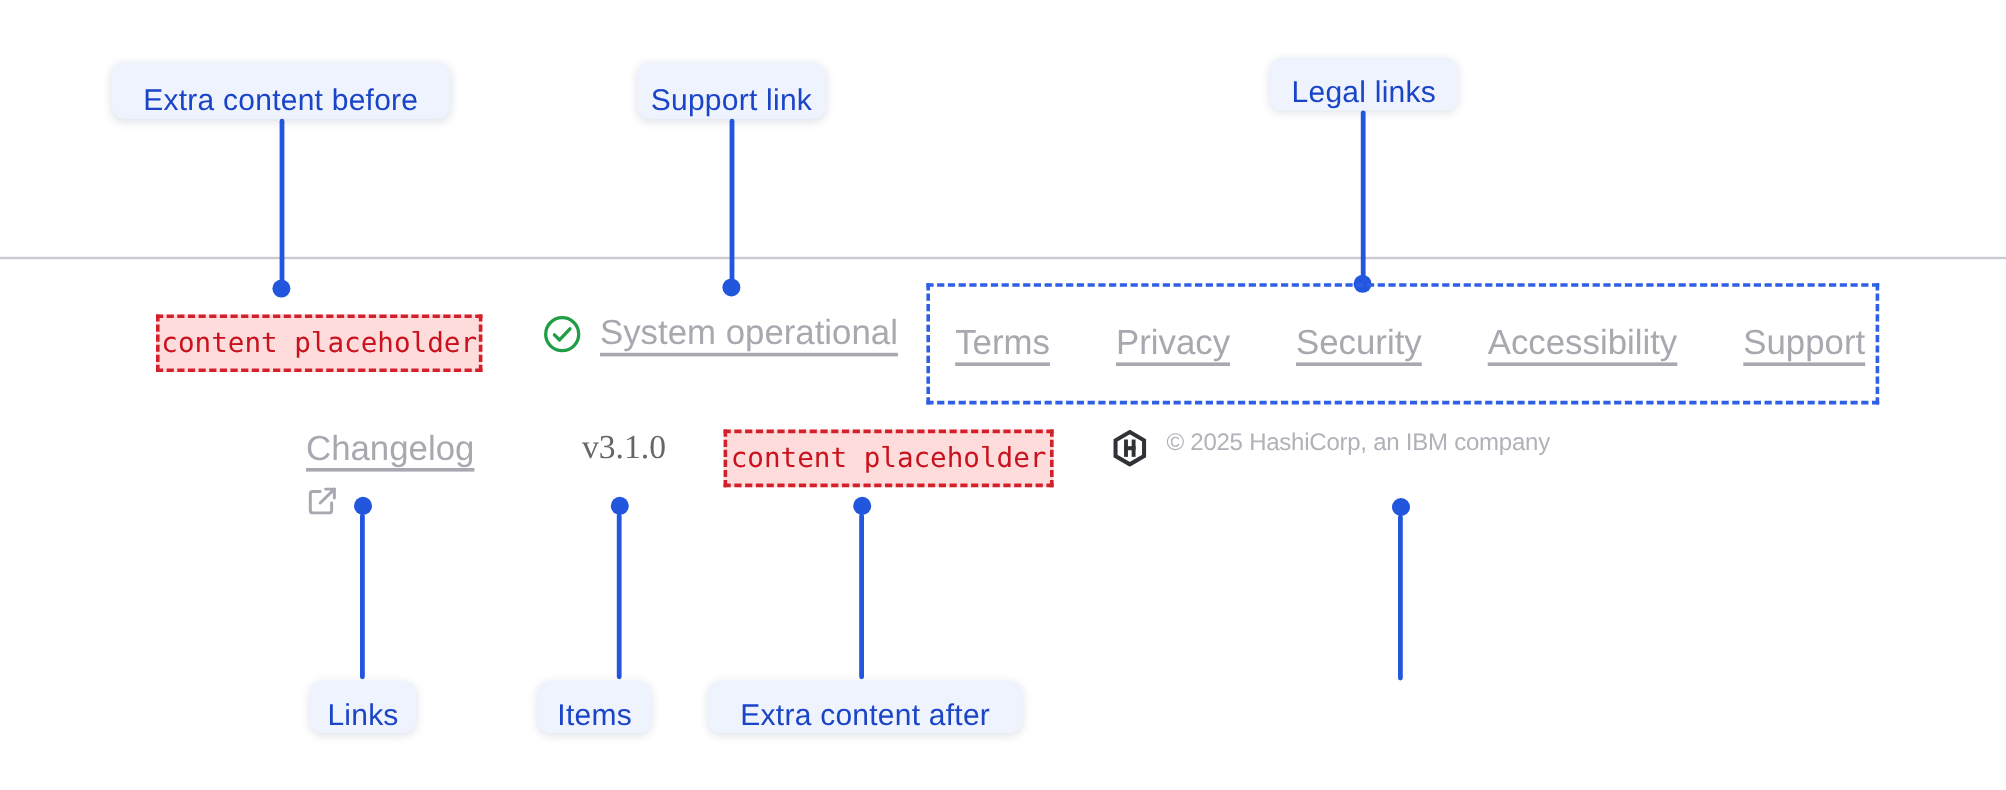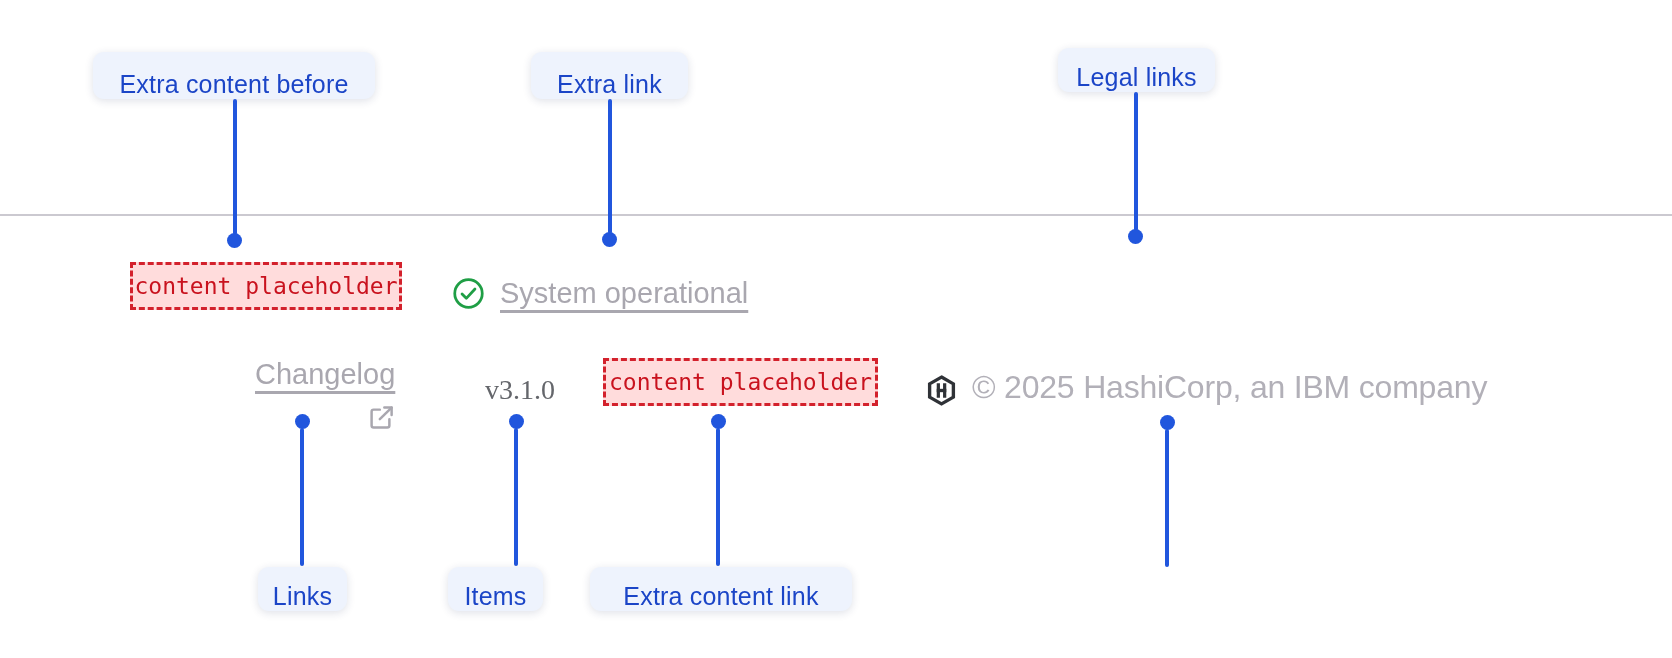--- a/index.html
+++ b/index.html
@@ -42,38 +42,38 @@
     font-size:23px;white-space:nowrap;
   }
   .f-link{
     color:var(--muted-link-gray,#a9a7af);
     font-size:29px;
     text-decoration:underline;
     text-decoration-thickness:2.5px;
     text-underline-offset:7px;
     white-space:nowrap;
   }
-  .f-row{position:absolute;display:flex;align-items:flex-end;height:48px;}
+  .f-row{position:absolute;display:flex;align-items:flex-start;height:48px;}
   .f-text{font-size:29px;white-space:nowrap;}
   .version{color:var(--version-gray,#64666b);font-size:28px;font-family:Liberation Serif, serif;}
-  .copyright{color:var(--copyright-gray,#b2b0b8);font-size:32px;letter-spacing:-.2px;}
+  .copyright{color:var(--copyright-gray,#b2b0b8);font-size:20px;letter-spacing:-.2px;}
   .icon{display:inline-flex;align-items:center;justify-content:center;}
 </style>
 </head>
 <body>
 
 <div class="canvas">
 
   <div class="divider"></div>
 
   <div class="pill" style="left:93px;top:52px;width:282px;height:47px;">
     <span>Extra content before</span>
   </div>
   <div class="pill" style="left:531px;top:52px;width:157px;height:47px;">
-    <span>Extra link</span>
+    <span>Support link</span>
   </div>
   <div class="pill" style="left:1058px;top:48px;width:157px;height:44px;">
     <span>Legal links</span>
   </div>
 
   <div class="vline" style="left:233px;top:99px;height:136px;"></div>
   <div class="dot" style="left:227px;top:233px;"></div>
 
   <div class="vline" style="left:608px;top:99px;height:135px;"></div>
   <div class="dot" style="left:602px;top:232px;"></div>
@@ -88,20 +88,27 @@
   <div class="f-row" style="left:452px;top:262px;gap:15px;">
     <span class="icon">
       <svg width="33" height="33" viewBox="0 0 24 24" fill="none" stroke="#1f9e45" stroke-width="2" stroke-linecap="round" stroke-linejoin="round">
         <circle cx="12" cy="12" r="10"></circle>
         <path d="M7.3 12.4l3.1 3.1 6.3-6.8"></path>
       </svg>
     </span>
     <a class="f-link">System operational</a>
   </div>
 
+  <div class="legal-box">
+    <a class="f-link">Terms</a>
+    <a class="f-link">Privacy</a>
+    <a class="f-link">Security</a>
+    <a class="f-link">Accessibility</a>
+    <a class="f-link">Support</a>
+  </div>
 
   <div class="f-row" style="left:255px;top:358px;gap:13px;flex-direction:column;">
     <a class="f-link">Changelog</a>
     <span class="icon">
       <svg width="27" height="27" viewBox="0 0 24 24" fill="none" stroke="#a9a7af" stroke-width="2.2" stroke-linecap="round" stroke-linejoin="round">
         <path d="M19 13.5V19a1.8 1.8 0 0 1-1.8 1.8H5A1.8 1.8 0 0 1 3.2 19V6.8A1.8 1.8 0 0 1 5 5h5.5"></path>
         <path d="M14.5 3.2H21v6.5"></path>
         <path d="M10.5 13.5L21 3.2"></path>
       </svg>
     </span>
@@ -139,16 +146,16 @@
   <div class="dot" style="left:1160px;top:415px;"></div>
   <div class="vline" style="left:1165px;top:429px;height:138px;"></div>
 
   <div class="pill" style="left:258px;top:567px;width:89px;height:44px;">
     <span>Links</span>
   </div>
   <div class="pill" style="left:448px;top:567px;width:95px;height:44px;">
     <span>Items</span>
   </div>
   <div class="pill" style="left:590px;top:567px;width:262px;height:44px;">
-    <span>Extra content link</span>
+    <span>Extra content after</span>
   </div>
 
 </div>
 
 </body></html>

